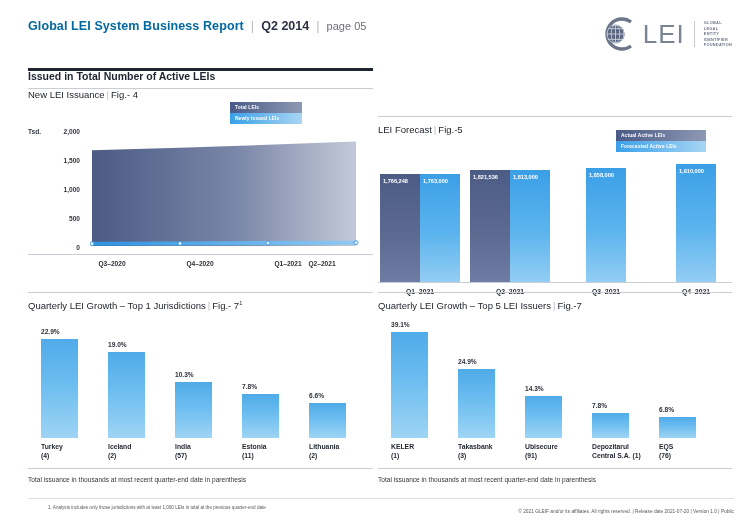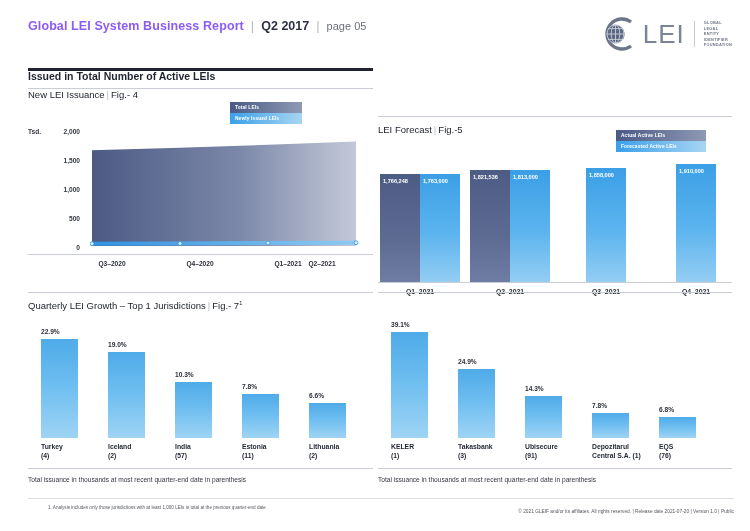--- a/index.html
+++ b/index.html
@@ -8,21 +8,21 @@
     background: #ffffff;
     font-family: "Liberation Sans", sans-serif;
     color: #2b2b2b;
     overflow: hidden;
   }
   .page { position: relative; width: 750px; height: 531px; }
 
   
   .header { position: absolute; left: 28px; top: 18px; right: 20px; height: 46px; }
   .hdr-line { display: flex; align-items: baseline; gap: 7px; }
-  .hdr-title { font-size: 12.5px; font-weight: bold; color: #8b5cf6; letter-spacing: .1px; }
+  .hdr-title { font-size: 12.5px; font-weight: bold; color: #0369a1; letter-spacing: .1px; }
   .hdr-sep { color: #b9bcc4; font-size: 13px; font-weight: 300; }
   .hdr-q { font-size: 12.5px; font-weight: bold; color: #2d3142; }
   .hdr-page { font-size: 11px; color: #6b6f78; font-weight: normal; }
 
   .logo { position: absolute; right: 18px; top: 14px; display: flex; align-items: center; gap: 5px; }
   .logo-mark { width: 40px; height: 40px; position: relative; }
   .logo-text { font-size: 26px; letter-spacing: 1px; color: #7b8494; font-weight: 400; line-height: 1; }
   .logo-div { width: 1px; height: 26px; background: #c6cad2; margin: 0 4px; }
   .logo-sub { font-size: 3.9px; line-height: 1.45; color: #6f7788; font-weight: bold; letter-spacing: .25px; }
 
@@ -72,21 +72,21 @@
 </style>
 </head>
 <body>
 
 <div class="page">
 
   <div class="header">
     <div class="hdr-line">
       <span class="hdr-title">Global LEI System Business Report</span>
       <span class="hdr-sep">|</span>
-      <span class="hdr-q">Q2 2017</span>
+      <span class="hdr-q">Q2 2014</span>
       <span class="hdr-sep">|</span>
       <span class="hdr-page">page 05</span>
     </div>
   </div>
 
   <div class="logo">
     <span class="logo-mark">
       <svg width="40" height="40" viewBox="0 0 40 40">
         <path d="M33 8 A15 15 0 1 0 33 32" fill="none" stroke="#6d7689" stroke-width="3.4"></path>
         <circle cx="17.5" cy="20" r="9.2" fill="#5b6681"></circle>
@@ -249,20 +249,23 @@
       <em>Lithuania</em>
       <em>(2)</em>
     </div>
 
     <div class="f4-axis" style="left:0px; top:176px; width:345px;"></div>
     <div class="note" style="left:0px; top:184px;">Total issuance in thousands at most recent quarter-end date in parenthesis</div>
   </div>
 
   <div class="panel" style="left:378px; top:292px; width:354px; height:200px;">
     <div class="panel-rule" style="width:354px;"></div>
+    <div class="panel-title" style="left:0; top:8px;">
+      <span>Quarterly LEI Growth – Top 5 LEI Issuers</span><span class="tsep">|</span><span>Fig.-7</span>
+    </div>
 
     <div class="gval" style="left:13px;  top:29px;">39.1%</div>
     <div class="gbar" style="left:13px;  top:40px;  width:37px; height:106px;"></div>
     <div class="gcat" style="left:13px;  top:150px;">
       <em>KELER</em>
       <em>(1)</em>
     </div>
 
     <div class="gval" style="left:80px;  top:66px;">24.9%</div>
     <div class="gbar" style="left:80px;  top:77px;  width:37px; height:69px;"></div>

